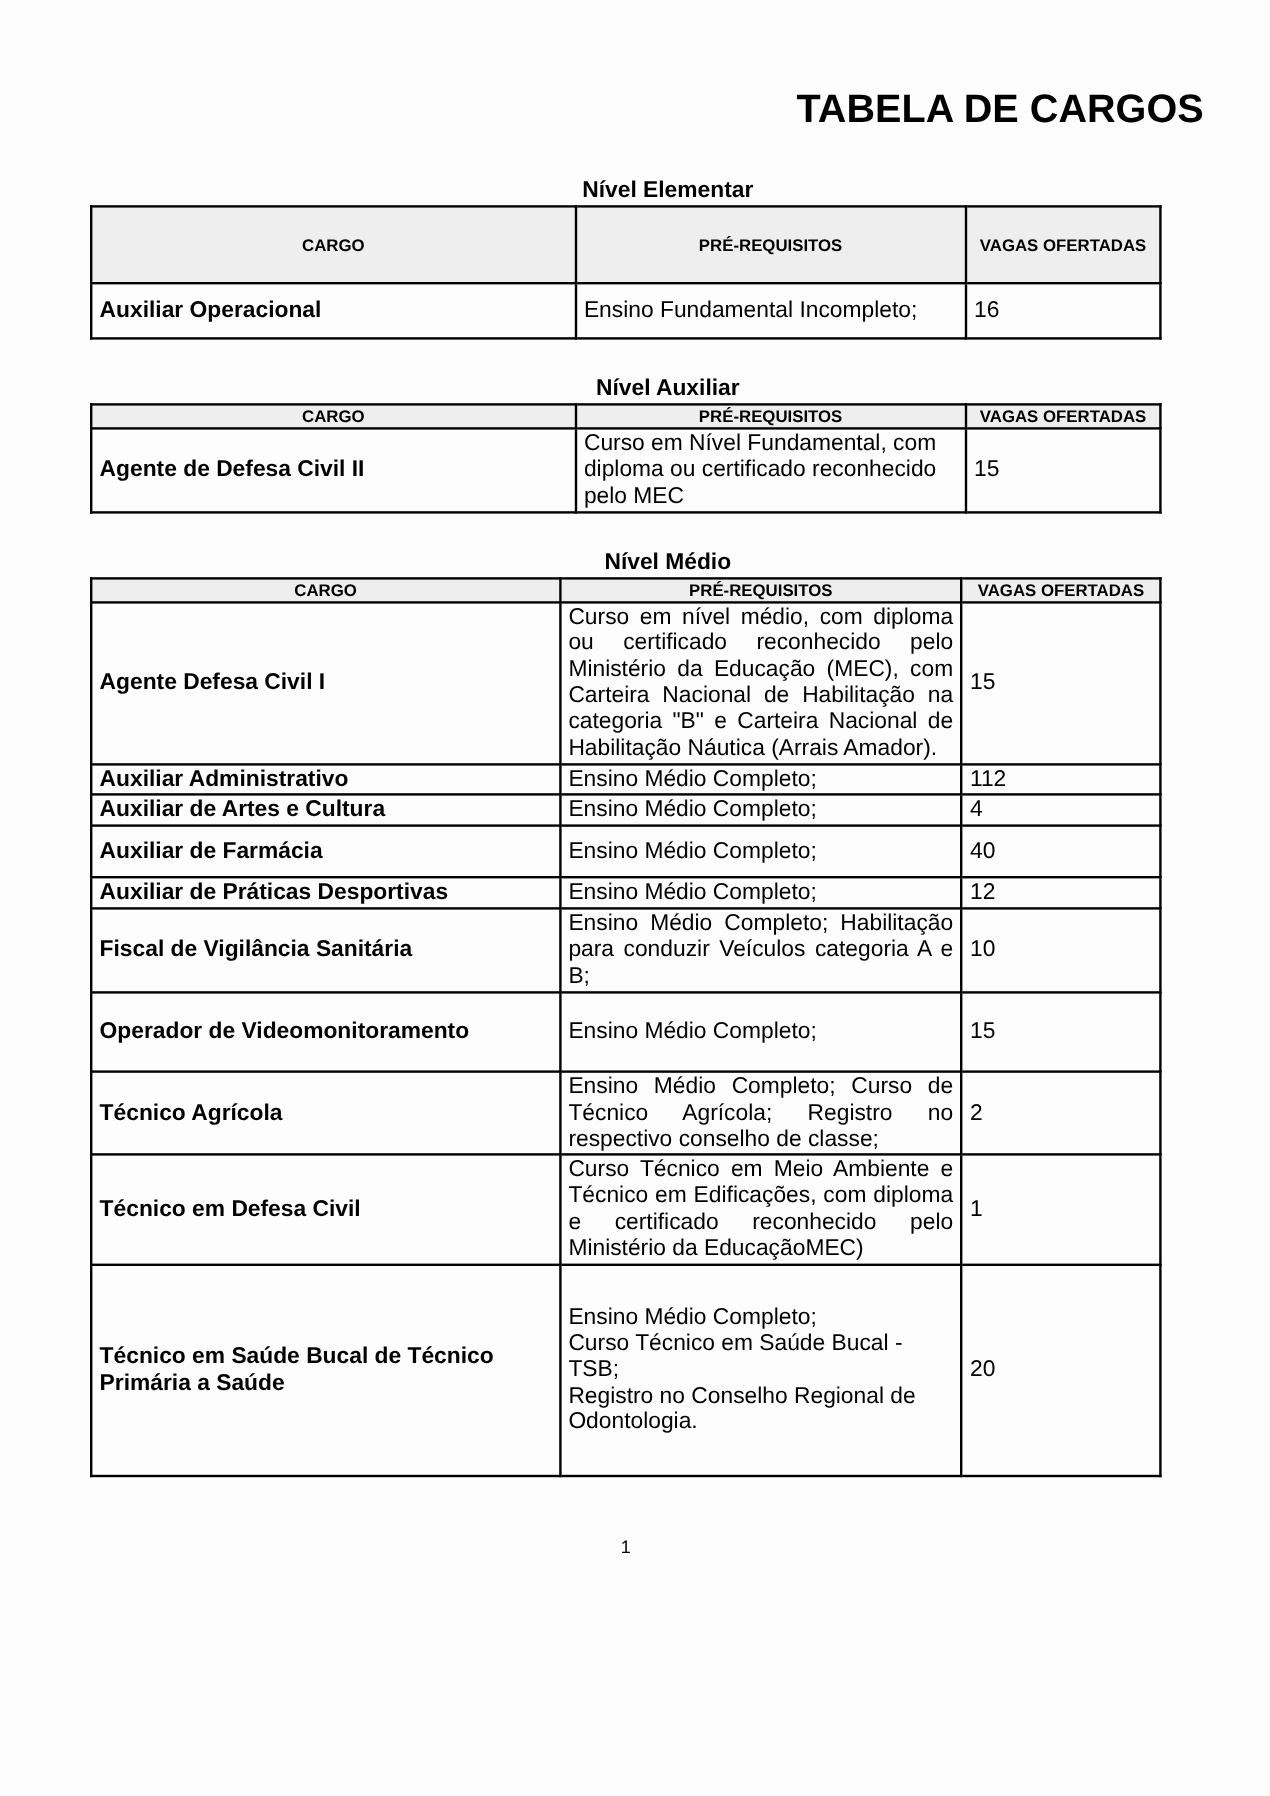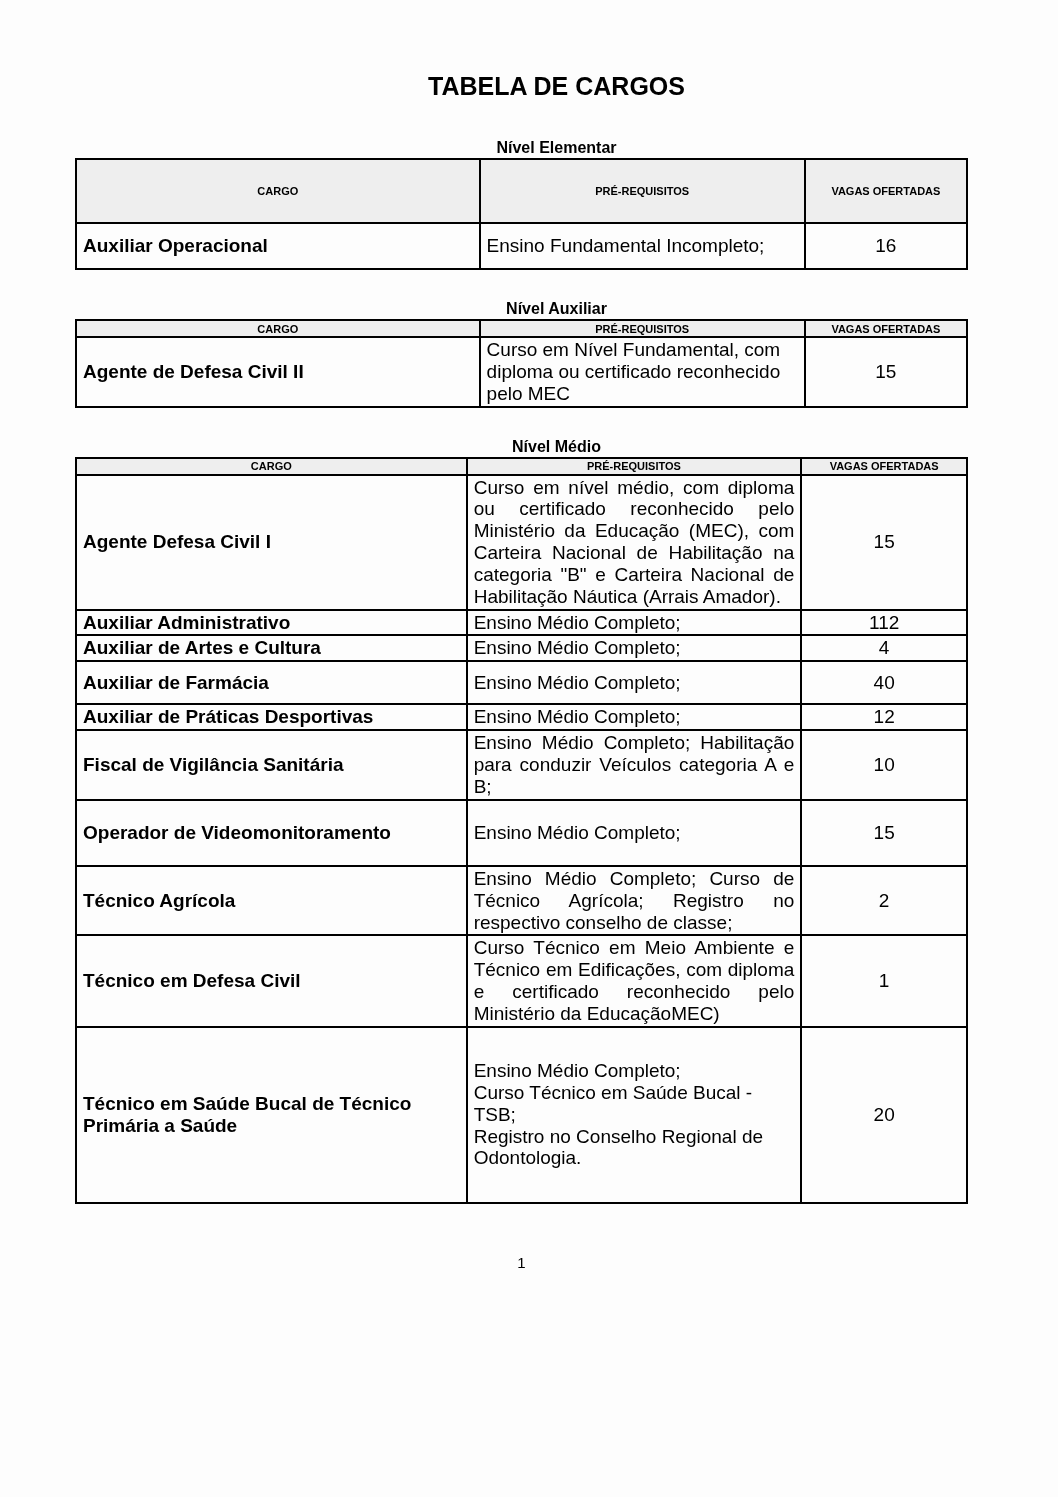--- a/index.html
+++ b/index.html
@@ -14,50 +14,50 @@
     width: 1058px;
     height: 1497px;
     background: #fdfdfd;
     overflow: hidden;
   }
   .content {
     width: 893px;
     margin-left: 75px;
   }
   .doc-title {
-    font-size: 25px;
-    font-weight: bold;
-    text-align: center;
+    font-size: 33px;
+    font-weight: bold;
+    text-align: right;
     letter-spacing: 0px;
     margin: 72px 0 38px 0;
     position: relative;
     left: 35px;
   }
   .level-section { margin: 0; }
   .level-section + .level-section { margin-top: 30px; }
   .section-title {
-    font-size: 16px;
+    font-size: 19px;
     font-weight: bold;
     text-align: center;
     margin: 0 0 1px 0;
     position: relative;
     left: 35px;
   }
   table.cargo-table {
     border-collapse: collapse;
     table-layout: fixed;
     width: 100%;
   }
   table.cargo-table th,
   table.cargo-table td {
     border: 2px solid #000;
     overflow: hidden;
   }
   table.cargo-table thead th {
-    font-size: 11px;
+    font-size: 14px;
     font-weight: bold;
     text-align: center;
     vertical-align: middle;
     padding: 1px 4px;
   }
   table.tall-header thead tr { height: 64px; }
   table.slim-header thead tr { height: 17px; }
   table.cargo-table tbody td {
     font-size: 19px;
     vertical-align: middle;
@@ -71,21 +71,21 @@
   td.req-cell {
     white-space: pre-line;
     line-height: 1.36;
     padding-left: 10px;
     padding-right: 8px;
   }
   td.req-cell.justify {
     white-space: normal;
     text-align: justify;
   }
-  td.vagas-cell { text-align: center; }
+  td.vagas-cell { text-align: left; }
   
   .sec-0 th:nth-child(1), .sec-1 th:nth-child(1) { width: 45.7%; }
   .sec-0 th:nth-child(2), .sec-1 th:nth-child(2) { width: 36.6%; }
   .sec-0 th:nth-child(3), .sec-1 th:nth-child(3) { width: 17.7%; }
   .sec-2 th:nth-child(1) { width: 44.2%; }
   .sec-2 th:nth-child(2) { width: 37.7%; }
   .sec-2 th:nth-child(3) { width: 18.1%; }
   .page-number {
     text-align: center;
     margin-top: 50px;

